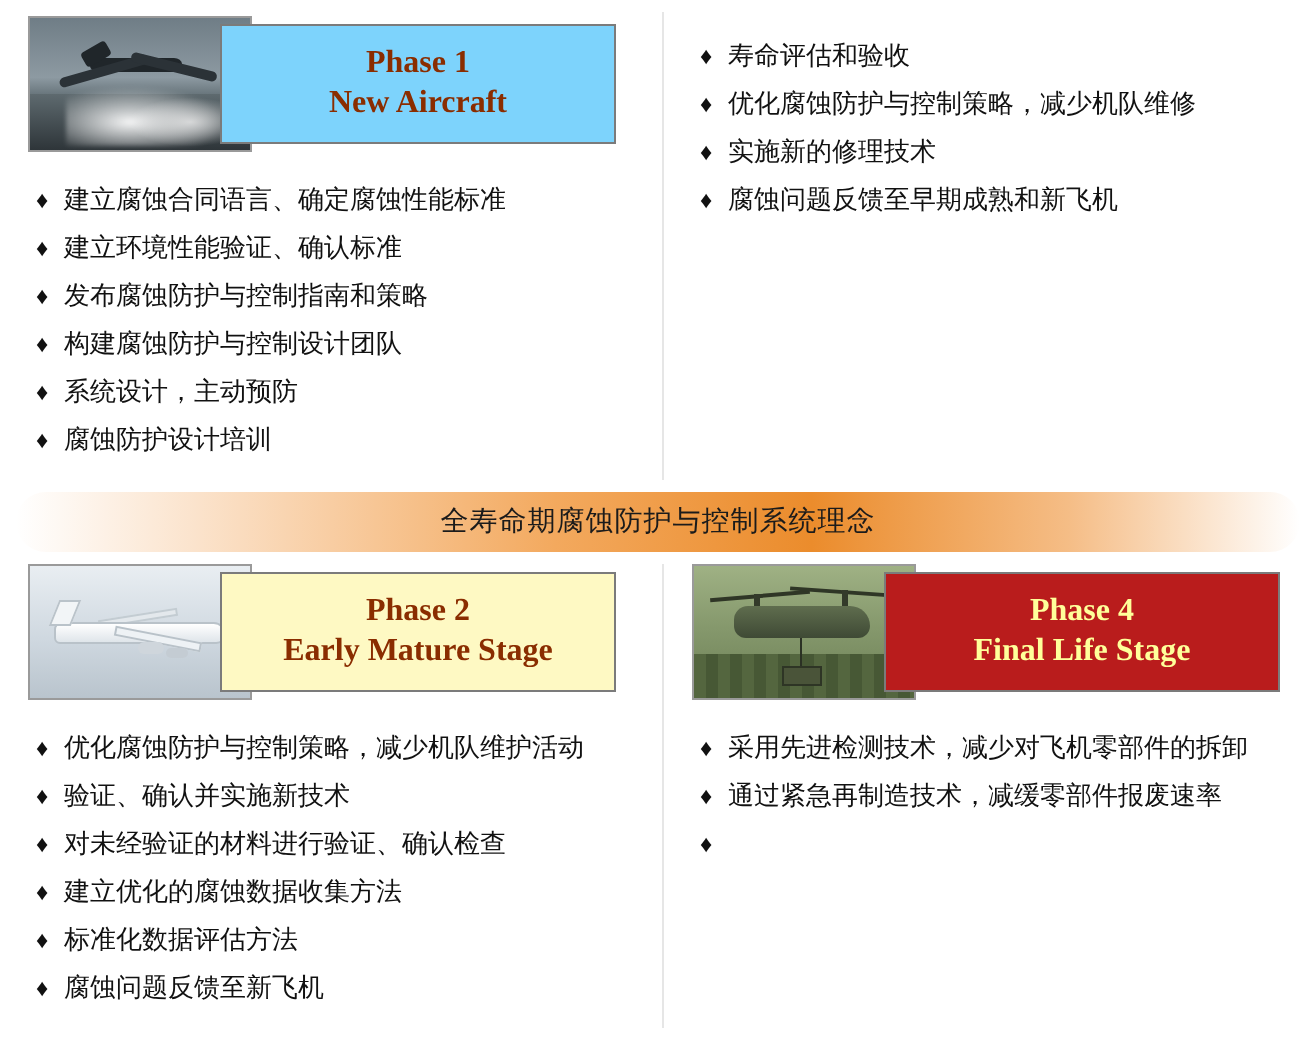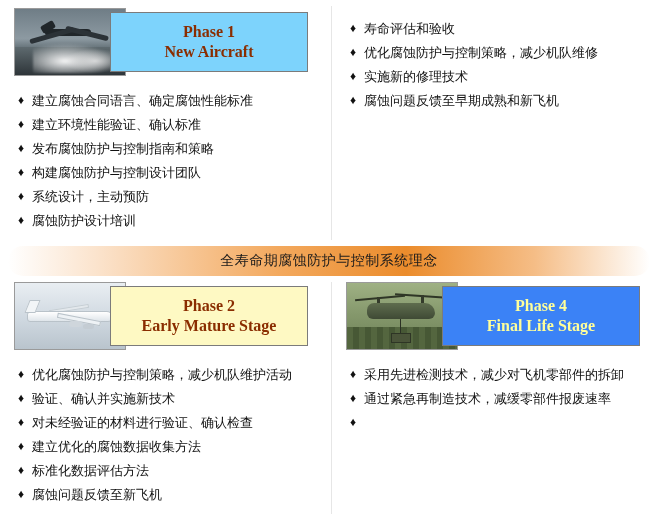--- a/index.html
+++ b/index.html
@@ -43,21 +43,21 @@
     font-family: "Liberation Serif", serif;
     font-weight: bold;
     line-height: 1.28;
     text-align: center;
   }
   .plate .l1 { font-size: 16px; }
   .plate .l2 { font-size: 16px; }
   .plate-ivory  { background: #7dd3fc; color: #8a2d00; }
   .plate-orange { background: #e08a2e; color: #5a1400; }
   .plate-yellow { background: #fef9c3; color: #8a2d00; }
-  .plate-red    { background: #3b82f6; color: #ffff9a; }
+  .plate-red    { background: #b91c1c; color: #ffff9a; }
 
   
   .list {
     margin-top: 12px;
     padding-left: 10px;
   }
   .li {
     display: flex;
     align-items: flex-start;
     margin-bottom: 7px;

